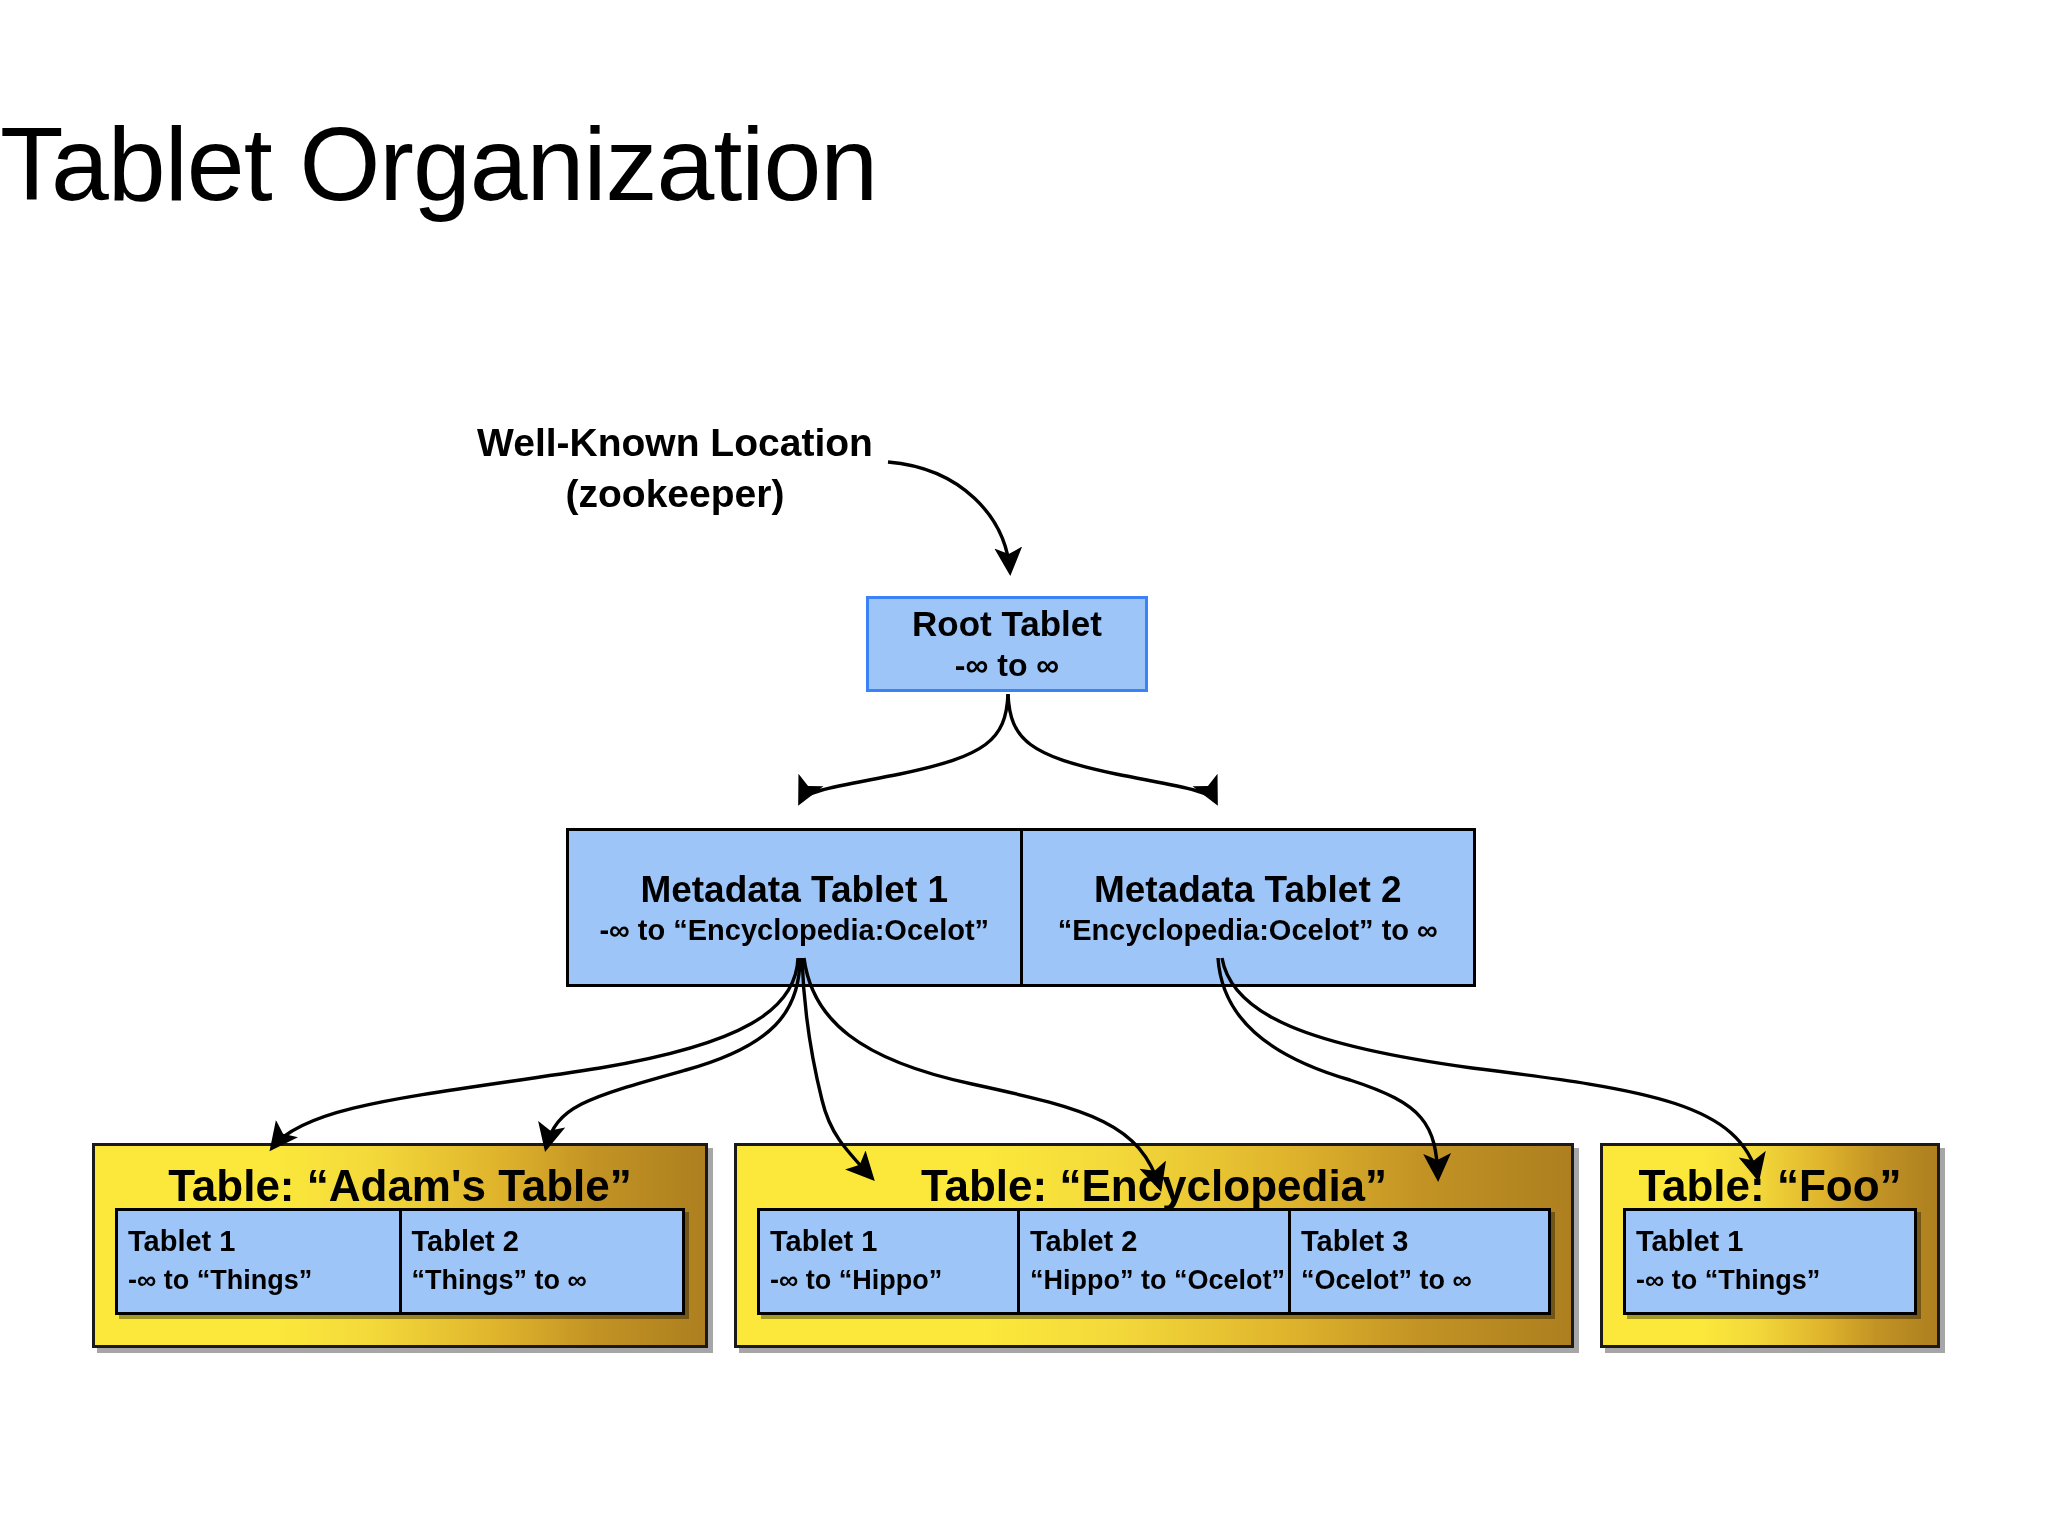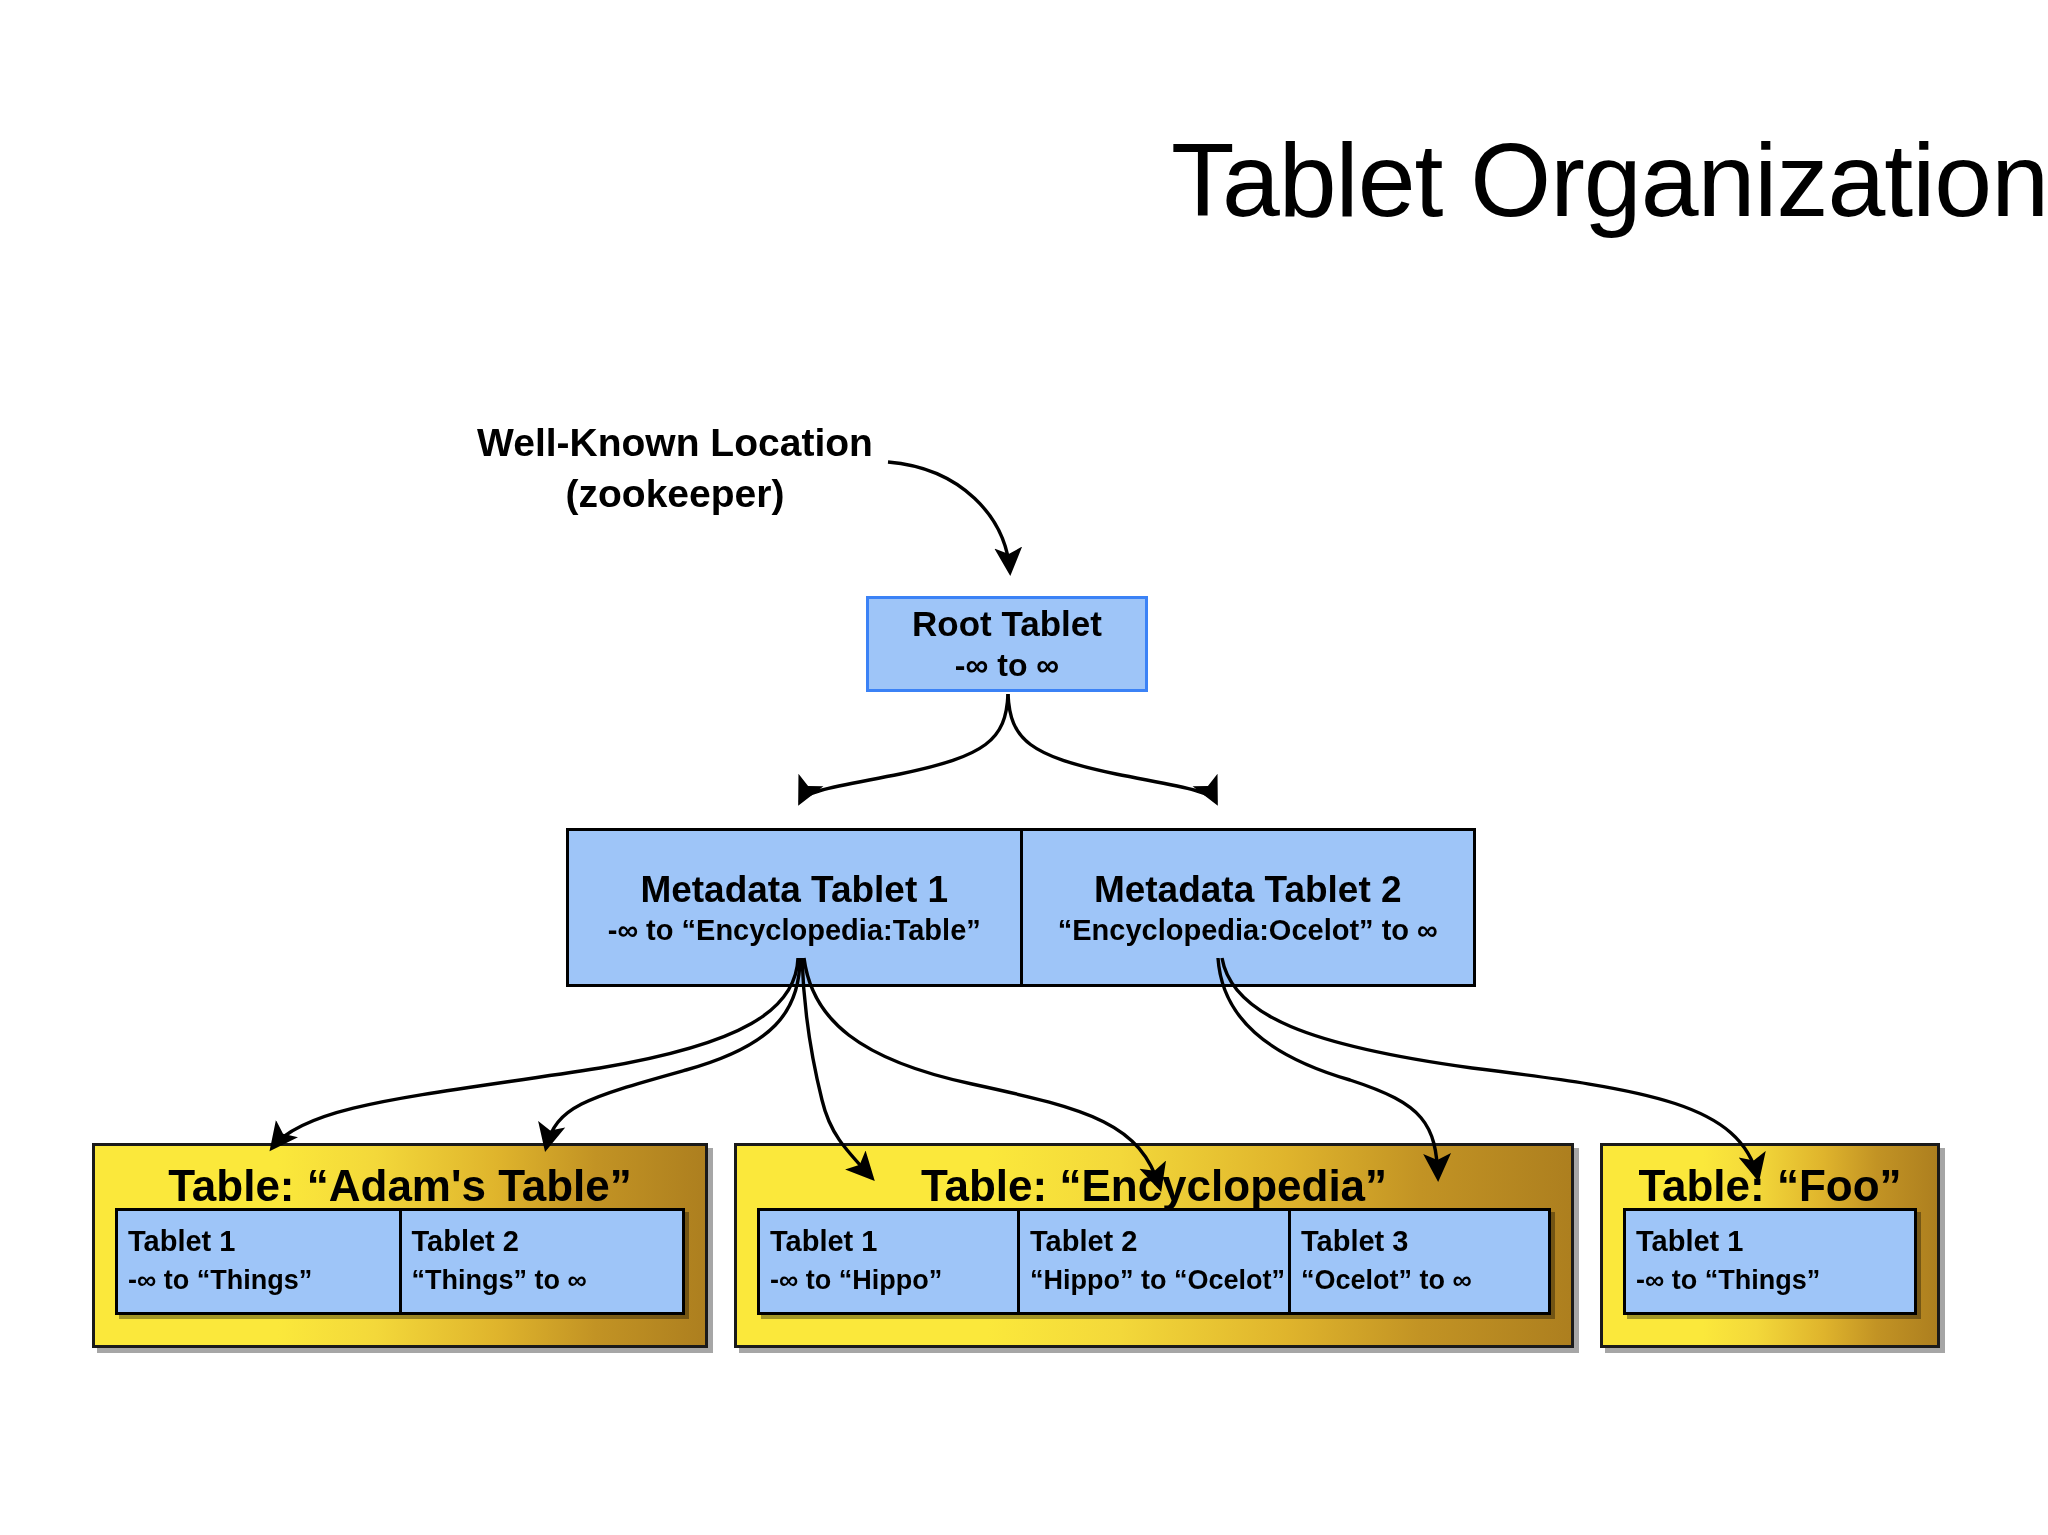--- a/index.html
+++ b/index.html
@@ -18,23 +18,23 @@
 
   #slide {
     position: absolute;
     inset: 0;
   }
 
   
   .slide-title {
     position: absolute;
     left: 0;
-    top: 124px;
+    top: 108px;
     width: 2048px;
-    text-align: right;
+    text-align: left;
     font-size: 104px;
     font-weight: 400;
     letter-spacing: -1px;
     line-height: 1.08;
     white-space: nowrap;
   }
 
   
   .wk-label {
     position: absolute;
@@ -183,21 +183,21 @@
   </div>
 
   <div class="blue-box" id="root-tablet">
     <span class="t-name">Root Tablet</span>
     <span class="t-range">-∞ to ∞</span>
   </div>
 
   <div id="meta-group">
     <div class="meta-cell">
       <span class="t-name">Metadata Tablet 1</span>
-      <span class="t-range">-∞  to “Encyclopedia:Table”</span>
+      <span class="t-range">-∞  to “Encyclopedia:Ocelot”</span>
     </div>
     <div class="meta-cell">
       <span class="t-name">Metadata Tablet 2</span>
       <span class="t-range">“Encyclopedia:Ocelot” to  ∞</span>
     </div>
   </div>
 
   <div class="table-group" id="table-adams">
     <div class="table-title">Table: “Adam's Table”</div>
     <div class="tablet-row">

